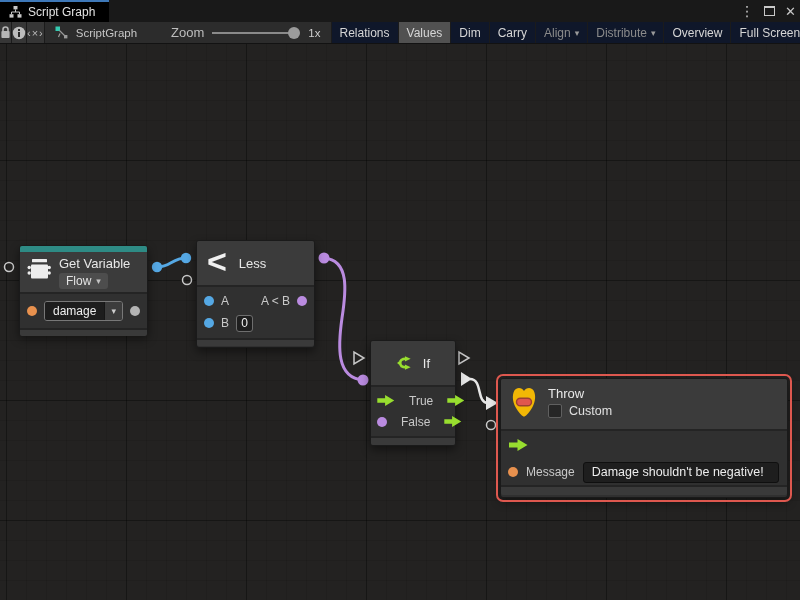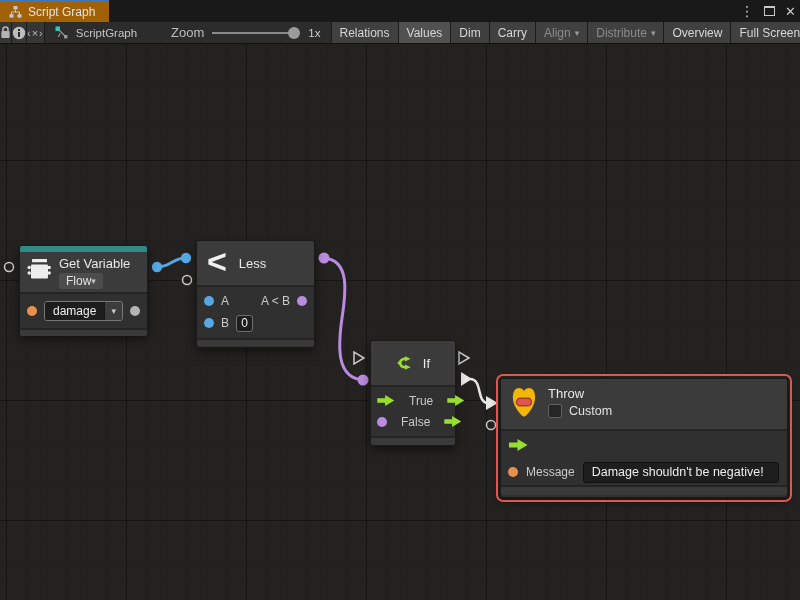--- a/index.html
+++ b/index.html
@@ -3,42 +3,42 @@
 <meta charset="utf-8">
 <style>
   * { margin:0; padding:0; box-sizing:border-box; }
   html,body { width:800px; height:600px; overflow:hidden; background:#191919;
               font-family:"Liberation Sans", sans-serif; -webkit-font-smoothing:antialiased; }
 
   .window { position:relative; width:800px; height:600px; }
 
   
   .tabbar { position:relative; height:22px; background:#191919; display:flex; align-items:stretch; }
-  .tab { display:flex; align-items:center; gap:6px; padding:0 14px 0 9px; background:#a16207;
+  .tab { display:flex; align-items:center; gap:6px; padding:0 14px 0 9px; background:#000000;
          border-top:2px solid #3e78b8; color:#e2e2e2; font-size:12px; }
   .wincontrols { position:absolute; right:4px; top:0; height:22px; display:flex; align-items:center; gap:10px;
                  color:#c9c9c9; font-size:13px; }
   .wincontrols .kebab { font-size:14px; letter-spacing:0; }
   .wc-max { width:11px; height:10px; border:1.5px solid #c9c9c9; border-top-width:2.5px; display:inline-block; }
 
   
   .toolbar { height:22px; background:#2c2c2c; border-bottom:1px solid #121212; display:flex; align-items:stretch;
              color:#d6d6d6; font-size:12px; }
   .tseg { display:flex; align-items:center; justify-content:center; background:#363636;
           border-right:1px solid #1b1b1b; }
   .tseg.lock { width:28px; } .tseg.info { width:30px; } .tseg.code { width:70px; color:#b9b9b9; font-size:11px; letter-spacing:1px;}
   .tmid { display:flex; align-items:center; gap:8px; padding:0 10px 0 10px; border-right:1px solid #1b1b1b; flex:1; }
   .graphname { color:#c6c6c6; font-size:11.5px; margin-right:26px; }
   .zoomlabel { color:#bdbdbd; font-size:13px; }
   .slider { position:relative; width:88px; height:12px; }
   .slider .track { position:absolute; left:0; right:6px; top:5.5px; height:1.5px; background:#8a8a8a; }
   .slider .handle { position:absolute; right:0; top:0; width:12px; height:12px; border-radius:50%; background:#9b9b9b; }
   .zoomval { color:#cfcfcf; font-size:11.5px; }
   .tbtns { display:flex; align-items:stretch; }
-  .tbtn { display:flex; align-items:center; gap:4px; padding:0 8px; background:#404040;
+  .tbtn { display:flex; align-items:center; gap:4px; padding:0 8px; background:#0f172a;
           border-right:1px solid #1b1b1b; white-space:nowrap; }
   .tbtn.active { background:#515151; }
   .tbtn.disabled { color:#8b8b8b; }
   .tbtn .caret { font-size:9px; color:#9a9a9a; }
   .tbtn:last-child { border-right:none; }
 
   
   .canvas { position:relative; width:800px; height:556px; background-color:#232221;
     background-image:
       linear-gradient(to right, rgba(0,0,0,.30) 1px, transparent 1px),
@@ -57,21 +57,21 @@
   .nfoot { background:#3a3a3a; border-top:2px solid #242424; border-radius:0 0 2px 2px; }
   .ntitle { font-size:13px; color:#e8e8e8; }
   .plabel { font-size:12px; color:#c9c9c9; }
   .port { width:10px; height:10px; border-radius:50%; flex:0 0 auto; }
   .row { display:flex; align-items:center; gap:7px; padding:0 7px; }
 
   
   .gv { left:19px; top:201px; width:129px; height:90px; }
   .gv .accent { height:6px; background:#2e8b85; border-radius:2px 2px 0 0; }
   .gv .nhead { display:flex; gap:7px; padding:4px 6px 3px 6px; height:40px; border-radius:0; }
-  .gv .flowbtn { margin-top:2px; display:inline-flex; align-items:center; background:#4d4d4d;
+  .gv .flowbtn { margin-top:2px; display:inline-flex; align-items:center; gap:5px; background:#4d4d4d;
                  border-radius:3px; padding:1px 7px; font-size:12px; color:#e2e2e2; }
   .gv .flowbtn .caret { font-size:9px; color:#c2c2c2; }
   .gv .nbody .row { height:34px; }
   .gv .nfoot { height:8px; }
   .dropdown { flex:1; display:flex; height:20px; border:1px solid #787878; border-radius:3px; overflow:hidden; }
   .dropdown .txt { flex:1; background:#1d1d1d; color:#efefef; font-size:12px; display:flex; align-items:center; padding:0 8px; }
   .dropdown .arr { width:18px; background:#3c3c3c; border-left:1px solid #161616; display:flex; align-items:center;
                    justify-content:center; font-size:9px; color:#cfcfcf; }
 
   

